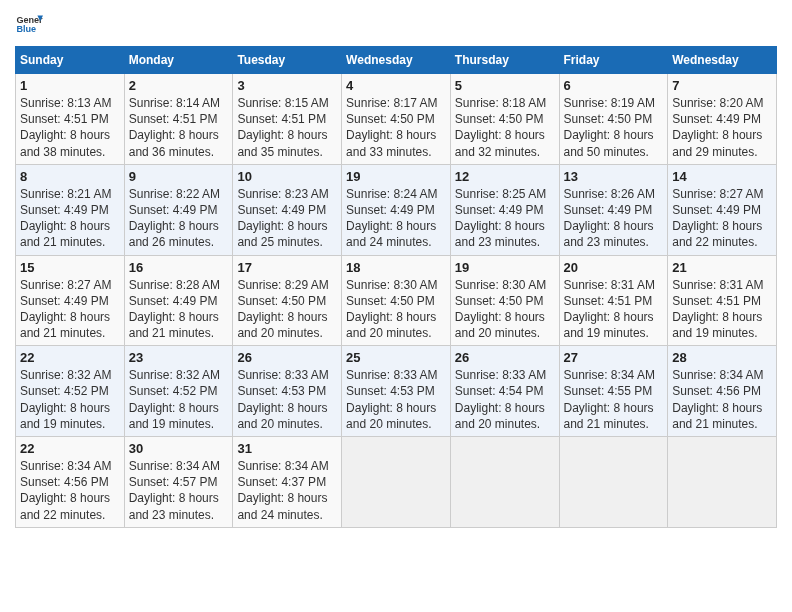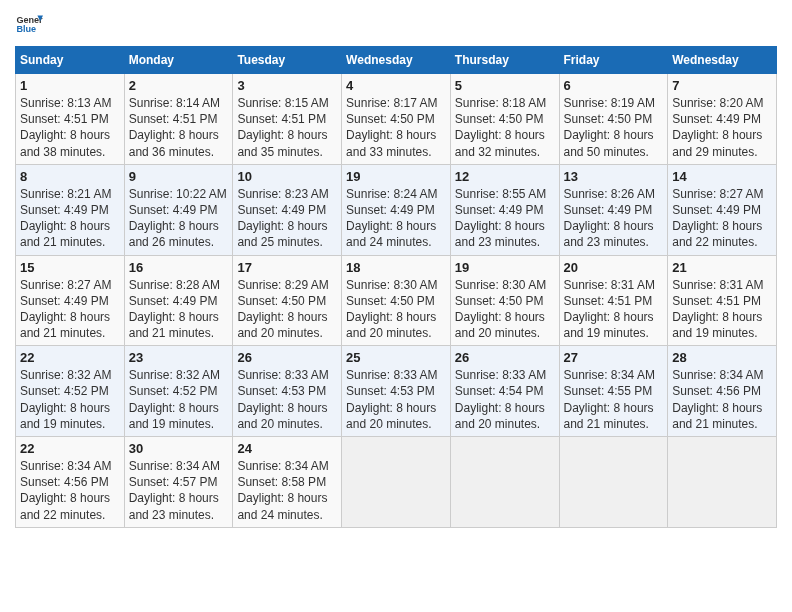--- a/index.html
+++ b/index.html
@@ -171,21 +171,21 @@
         <span class="day-num">8</span>
         <div class="day-info">
           <span>Sunrise: 8:21 AM</span><br>
           <span>Sunset: 4:49 PM</span><br>
           <span>Daylight: 8 hours and 21 minutes.</span>
         </div>
       </td>
         <td>
         <span class="day-num">9</span>
         <div class="day-info">
-          <span>Sunrise: 10:22 AM</span><br>
+          <span>Sunrise: 8:22 AM</span><br>
           <span>Sunset: 4:49 PM</span><br>
           <span>Daylight: 8 hours and 26 minutes.</span>
         </div>
       </td>
         <td>
         <span class="day-num">10</span>
         <div class="day-info">
           <span>Sunrise: 8:23 AM</span><br>
           <span>Sunset: 4:49 PM</span><br>
           <span>Daylight: 8 hours and 25 minutes.</span>
@@ -195,21 +195,21 @@
         <span class="day-num">19</span>
         <div class="day-info">
           <span>Sunrise: 8:24 AM</span><br>
           <span>Sunset: 4:49 PM</span><br>
           <span>Daylight: 8 hours and 24 minutes.</span>
         </div>
       </td>
         <td>
         <span class="day-num">12</span>
         <div class="day-info">
-          <span>Sunrise: 8:55 AM</span><br>
+          <span>Sunrise: 8:25 AM</span><br>
           <span>Sunset: 4:49 PM</span><br>
           <span>Daylight: 8 hours and 23 minutes.</span>
         </div>
       </td>
         <td>
         <span class="day-num">13</span>
         <div class="day-info">
           <span>Sunrise: 8:26 AM</span><br>
           <span>Sunset: 4:49 PM</span><br>
           <span>Daylight: 8 hours and 23 minutes.</span>
@@ -351,24 +351,24 @@
       </td>
         <td>
         <span class="day-num">30</span>
         <div class="day-info">
           <span>Sunrise: 8:34 AM</span><br>
           <span>Sunset: 4:57 PM</span><br>
           <span>Daylight: 8 hours and 23 minutes.</span>
         </div>
       </td>
         <td>
-        <span class="day-num">24</span>
-        <div class="day-info">
-          <span>Sunrise: 8:34 AM</span><br>
-          <span>Sunset: 8:58 PM</span><br>
+        <span class="day-num">31</span>
+        <div class="day-info">
+          <span>Sunrise: 8:34 AM</span><br>
+          <span>Sunset: 4:37 PM</span><br>
           <span>Daylight: 8 hours and 24 minutes.</span>
         </div>
       </td>
         <td class="empty-cell"></td>
         <td class="empty-cell"></td>
         <td class="empty-cell"></td>
         <td class="empty-cell"></td>
       </tr>
     </tbody>
 </table>

